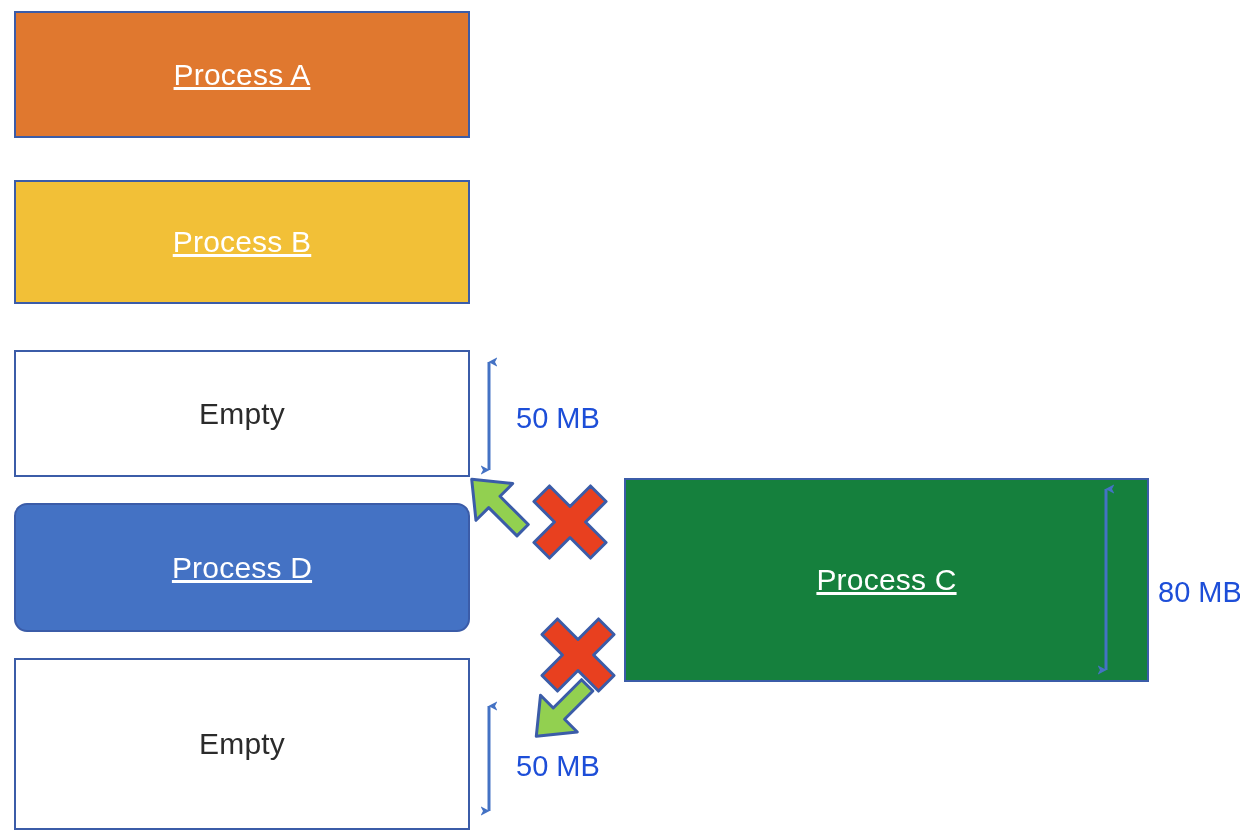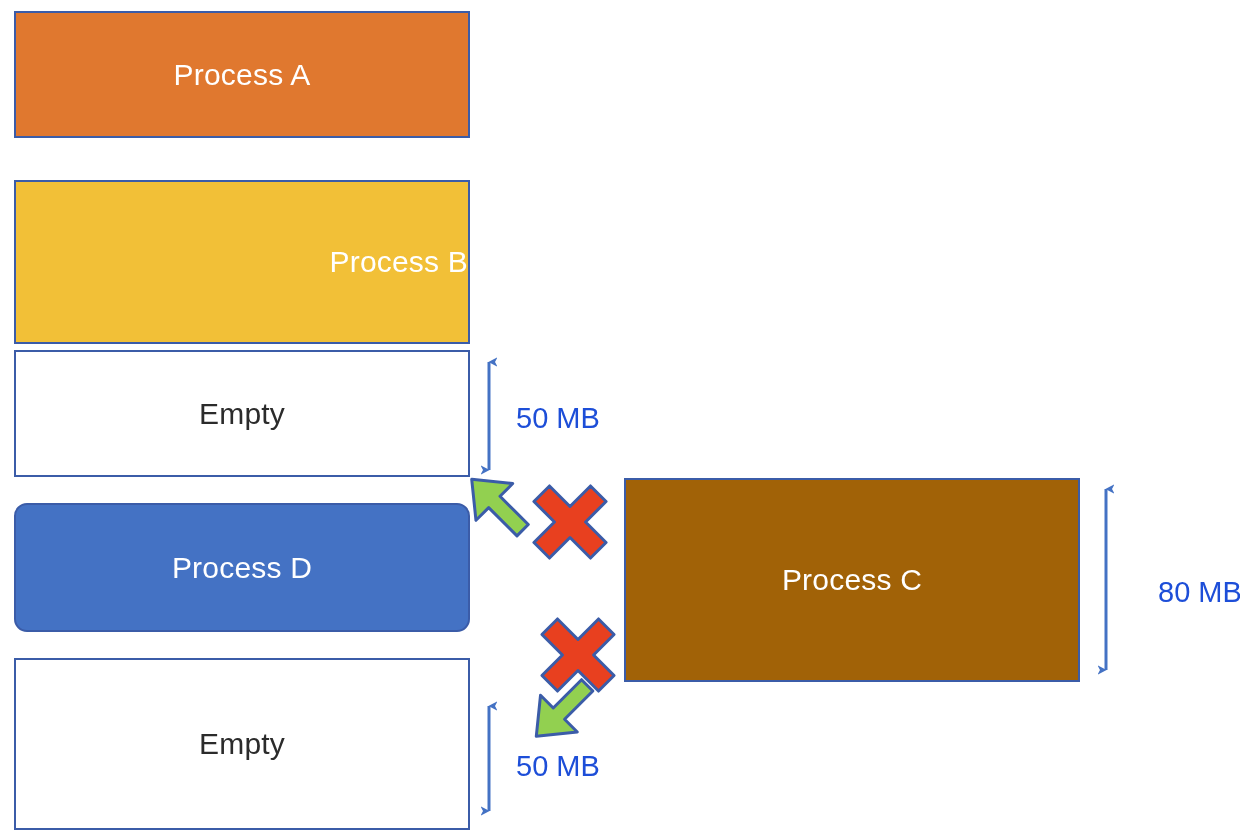--- a/index.html
+++ b/index.html
@@ -27,21 +27,21 @@
     align-items: center;
     justify-content: center;
   }
   .block .block-label {
     font-size: 30px;
     line-height: 1;
     letter-spacing: 0.2px;
     white-space: nowrap;
     user-select: none;
   }
-  .block.filled .block-label { color: #ffffff; }
+  .block.filled .block-label { color: #ffffff; text-decoration: underline; }
   .block.empty  .block-label { color: #2b2b2b; }
 
   .dim-label {
     position: absolute;
     font-size: 29px;
     line-height: 1;
     color: #1d4ed8;
     white-space: nowrap;
     user-select: none;
   }
@@ -57,37 +57,37 @@
 </style>
 </head>
 <body>
 
 <div id="canvas" style="width: 1240px; height: 838px; background: rgb(255, 255, 255);">
 
   <div class="block filled" id="block-process-a" style="left: 14px; top: 11px; width: 456px; height: 127px; background: rgb(224, 120, 47); border-color: rgb(59, 92, 168);">
     <span class="block-label">Process A</span>
   </div>
 
-  <div class="block filled" id="block-process-b" style="left: 14px; top: 180px; width: 456px; height: 164px; background: rgb(242, 192, 55); border-color: rgb(59, 92, 168); justify-content: flex-end;">
+  <div class="block filled" id="block-process-b" style="left: 14px; top: 180px; width: 456px; height: 124px; background: rgb(242, 192, 55); border-color: rgb(59, 92, 168);">
     <span class="block-label">Process B</span>
   </div>
 
   <div class="block empty" id="block-empty-upper" style="left: 14px; top: 350px; width: 456px; height: 127px; background: rgb(255, 255, 255); border-color: rgb(59, 92, 168);">
     <span class="block-label">Empty</span>
   </div>
 
   <div class="block filled" id="block-process-d" style="left: 14px; top: 503px; width: 456px; height: 129px; background: rgb(68, 114, 196); border-color: rgb(59, 92, 168); border-radius: 13px;">
     <span class="block-label">Process D</span>
   </div>
 
   <div class="block empty" id="block-empty-lower" style="left: 14px; top: 658px; width: 456px; height: 172px; background: rgb(255, 255, 255); border-color: rgb(59, 92, 168);">
     <span class="block-label">Empty</span>
   </div>
 
-  <div class="block filled" id="block-process-c" style="left: 624px; top: 478px; width: 456px; height: 204px; background: #a16207; border-color: rgb(59, 92, 168);">
+  <div class="block filled" id="block-process-c" style="left: 624px; top: 478px; width: 525px; height: 204px; background: #15803d; border-color: rgb(59, 92, 168);">
     <span class="block-label">Process C</span>
   </div>
 
   <svg class="svg-layer" viewBox="0 0 1240 838">
     <defs>
       <marker id="dimArrowUp" markerWidth="10" markerHeight="9" refX="5" refY="0.6" orient="auto" markerUnits="userSpaceOnUse">
         <path d="M5,0 L9.6,9 L5,6.6 L0.4,9 Z" fill="#4472C4"></path>
       </marker>
       <marker id="dimArrowDown" markerWidth="10" markerHeight="9" refX="5" refY="8.4" orient="auto" markerUnits="userSpaceOnUse">
         <path d="M5,9 L0.4,0 L5,2.4 L9.6,0 Z" fill="#4472C4"></path>

